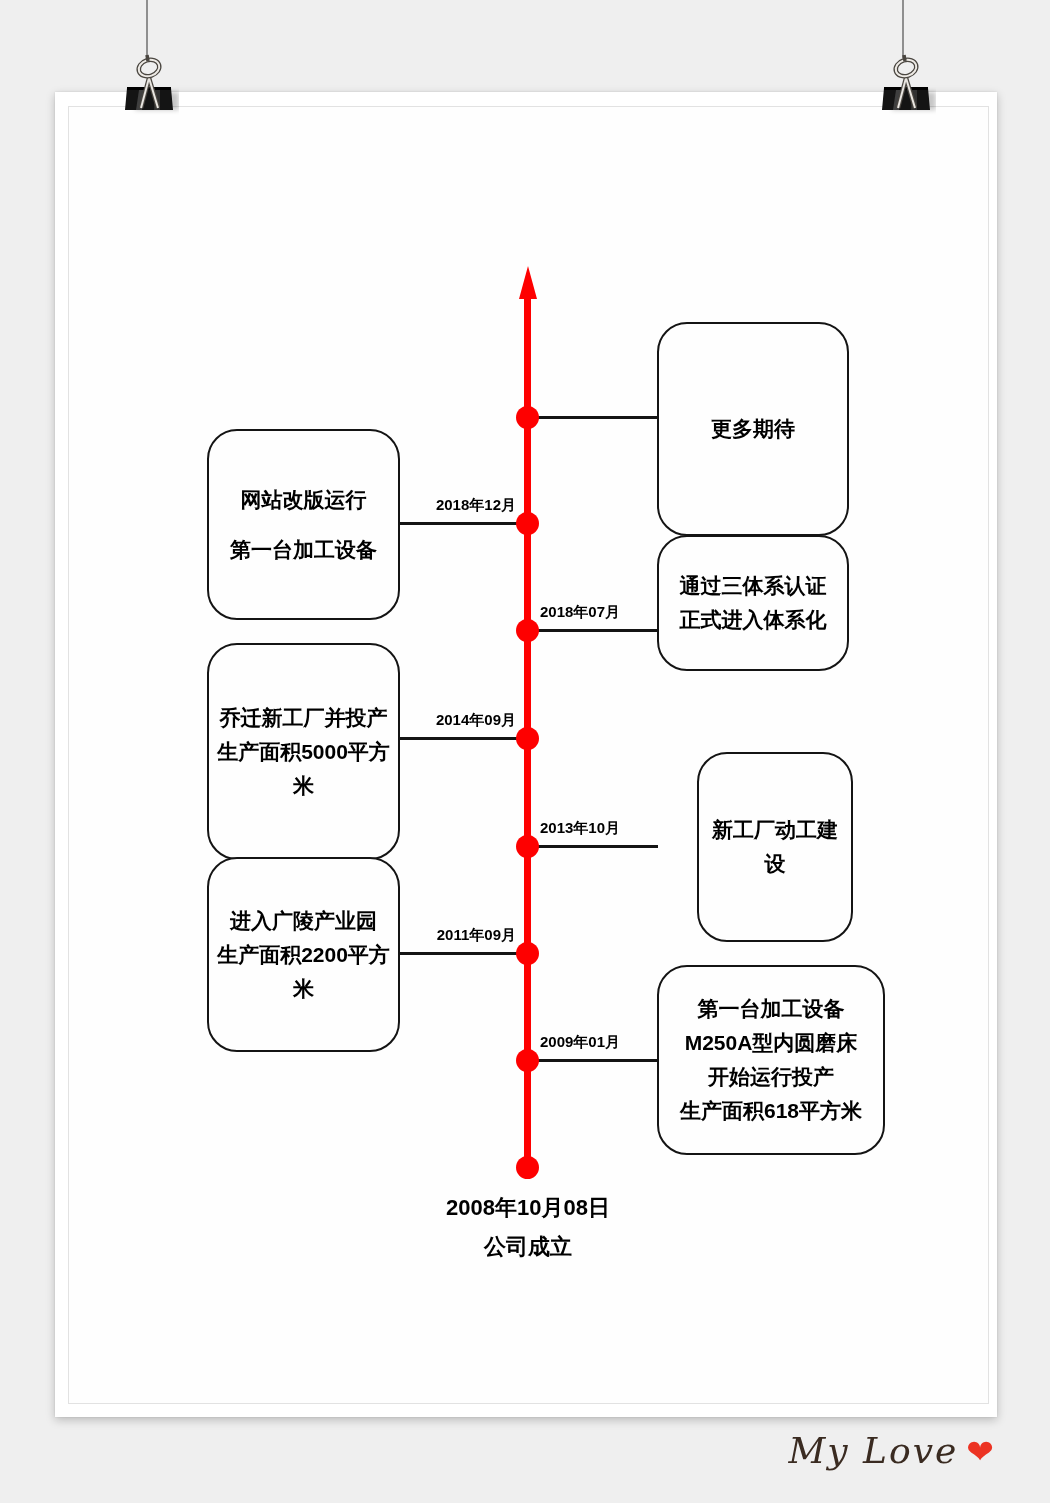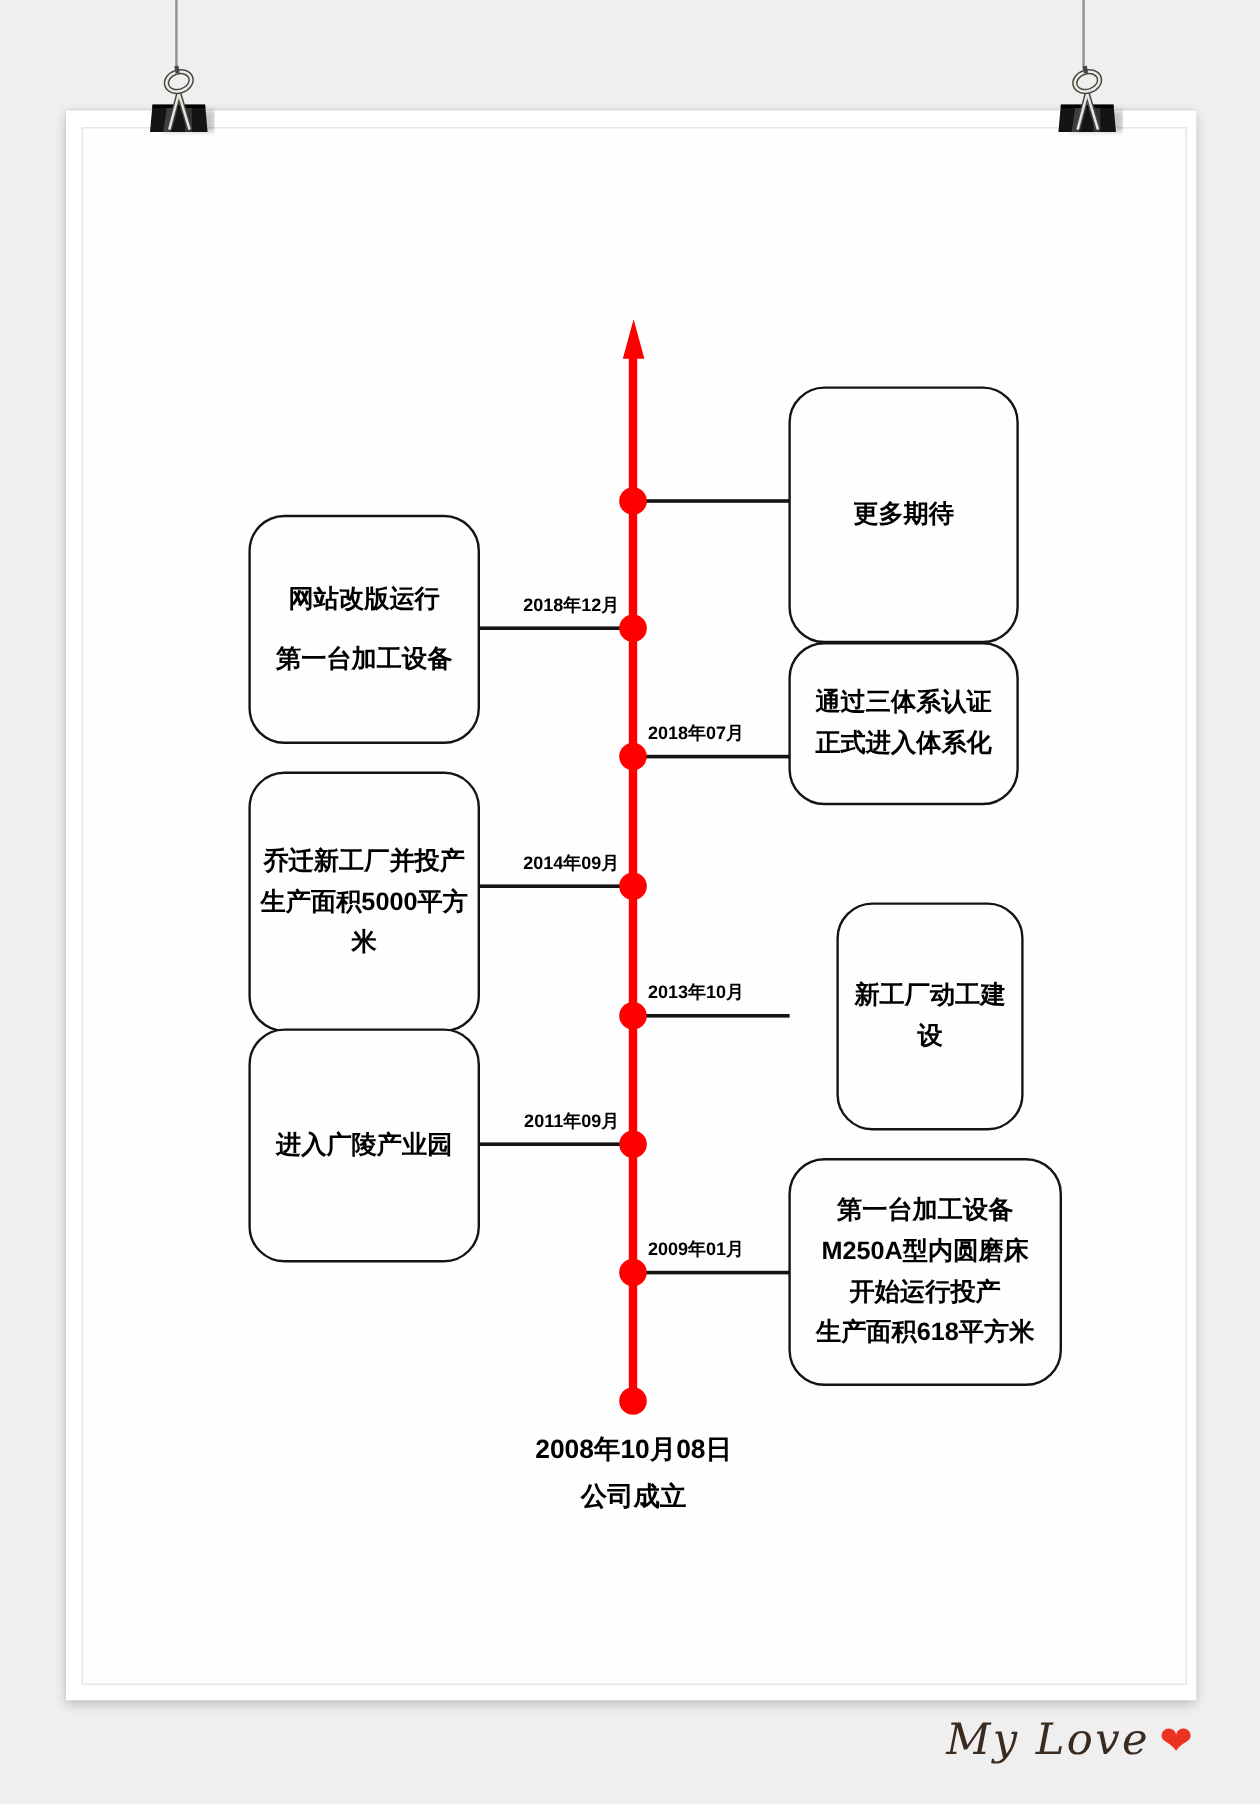--- a/index.html
+++ b/index.html
@@ -122,20 +122,21 @@
         <div class="connector" style="top: 845px; left: 528px; width: 130px;"></div>
         <div class="date-label right" style="top: 813px;">2013年10月</div>
         <div class="ms-box" style="top: 752px; height: 190px; left: 657px; width: 156px; margin-left: 40px;">
           <div class="ms-line">新工厂动工建设</div>
         </div>
         <div class="dot" style="top: 835px;"></div>
         <div class="connector" style="top: 952px; left: 399px; width: 129px;"></div>
         <div class="date-label left" style="top: 920px;">2011年09月</div>
         <div class="ms-box" style="top: 857px; height: 195px; left: 207px; width: 193px; text-align: center;">
           <div class="ms-line">进入广陵产业园</div>
+          <div class="ms-line">生产面积2200平方米</div>
         </div>
         <div class="dot" style="top: 942px;"></div>
         <div class="connector" style="top: 1059px; left: 528px; width: 130px;"></div>
         <div class="date-label right" style="top: 1027px;">2009年01月</div>
         <div class="ms-box" style="top: 965px; height: 190px; left: 657px; width: 228px;">
           <div class="ms-line">第一台加工设备</div>
           <div class="ms-line">M250A型内圆磨床</div>
           <div class="ms-line">开始运行投产</div>
           <div class="ms-line">生产面积618平方米</div>
         </div>

